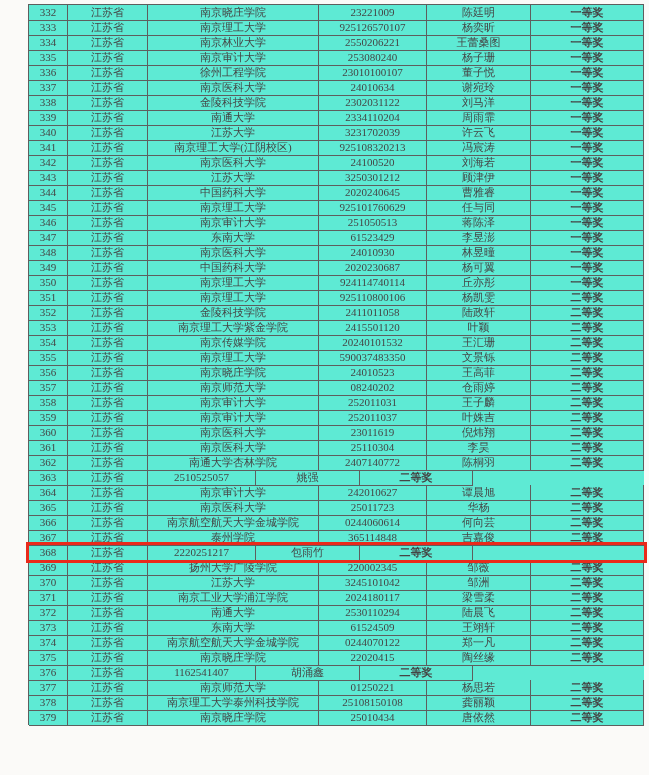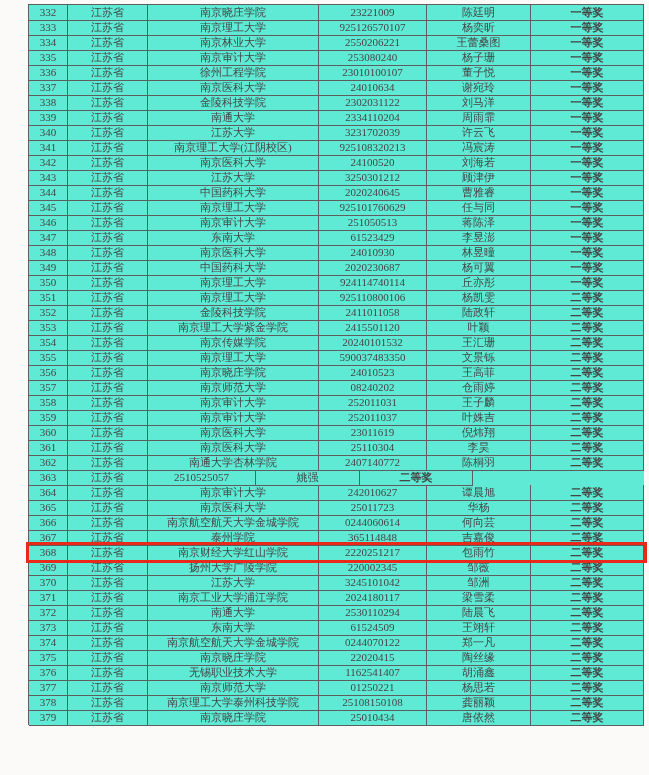--- a/index.html
+++ b/index.html
@@ -337,21 +337,20 @@
       <div class="cell c0">367</div>
       <div class="cell c1">江苏省</div>
       <div class="cell c2">泰州学院</div>
       <div class="cell c3">365114848</div>
       <div class="cell c4">吉嘉俊</div>
       <div class="cell c5">二等奖</div>
     </div>
     <div class="row hl">
       <div class="cell c0">368</div>
       <div class="cell c1">江苏省</div>
-      <div class="cell c2">南京财经大学红山学院</div>
       <div class="cell c3">2220251217</div>
       <div class="cell c4">包雨竹</div>
       <div class="cell c5">二等奖</div>
     </div>
     <div class="row">
       <div class="cell c0">369</div>
       <div class="cell c1">江苏省</div>
       <div class="cell c2">扬州大学广陵学院</div>
       <div class="cell c3">220002345</div>
       <div class="cell c4">邹薇</div>
@@ -401,21 +400,20 @@
       <div class="cell c0">375</div>
       <div class="cell c1">江苏省</div>
       <div class="cell c2">南京晓庄学院</div>
       <div class="cell c3">22020415</div>
       <div class="cell c4">陶丝缘</div>
       <div class="cell c5">二等奖</div>
     </div>
     <div class="row">
       <div class="cell c0">376</div>
       <div class="cell c1">江苏省</div>
-      <div class="cell c2">无锡职业技术大学</div>
       <div class="cell c3">1162541407</div>
       <div class="cell c4">胡涌鑫</div>
       <div class="cell c5">二等奖</div>
     </div>
     <div class="row">
       <div class="cell c0">377</div>
       <div class="cell c1">江苏省</div>
       <div class="cell c2">南京师范大学</div>
       <div class="cell c3">01250221</div>
       <div class="cell c4">杨思若</div>

